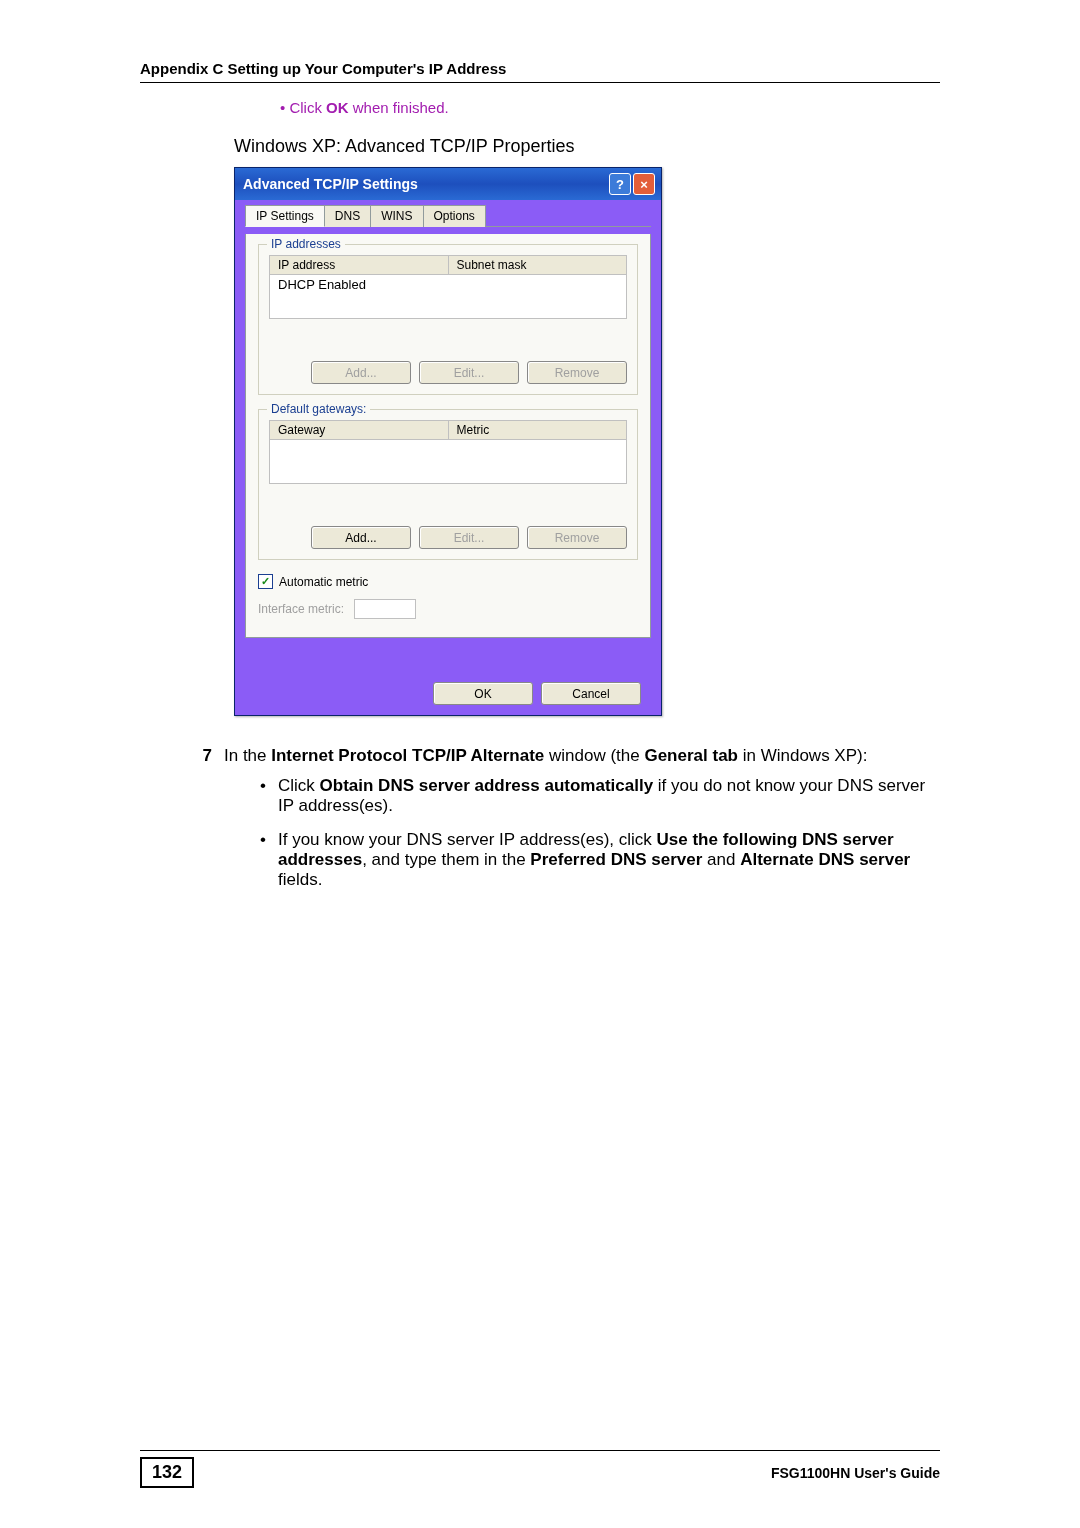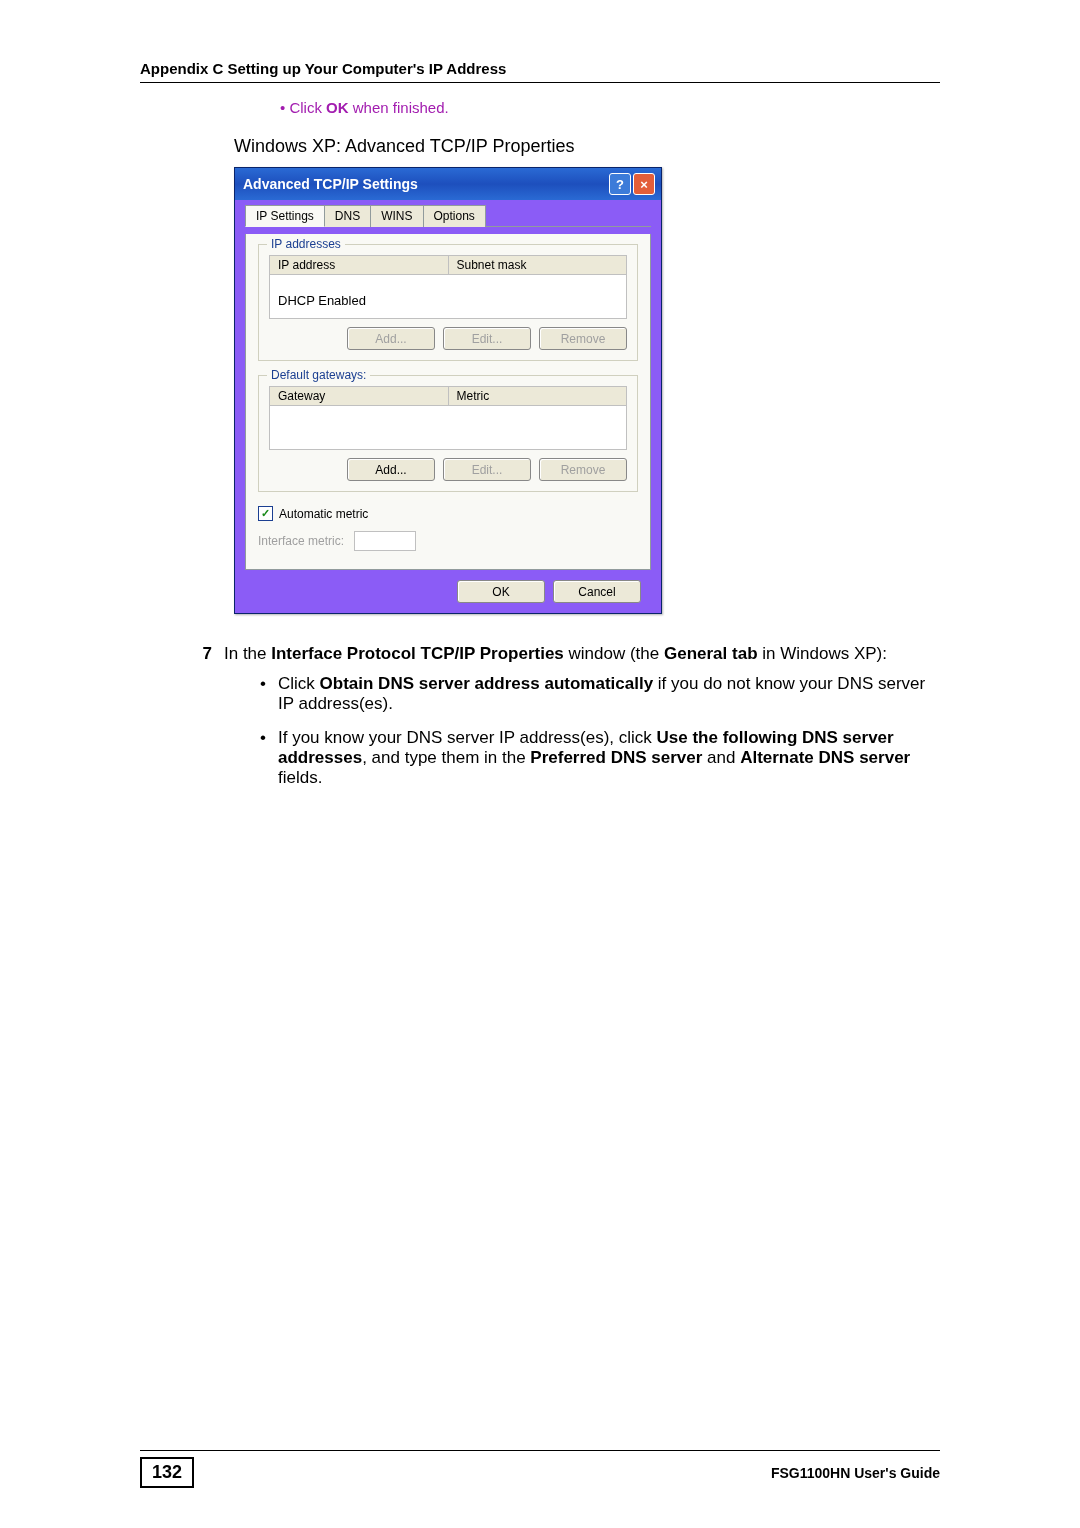--- a/index.html
+++ b/index.html
@@ -129,21 +129,20 @@
     padding: 0 4px;
     font-size: 12px;
     color: #1B3F91;
   }
   .xp-list {
     border: 1px solid #c0c0c0;
     background: #fff;
     height: 62px;
     display: flex;
     flex-direction: column;
-    gap: 16px;
   }
   .xp-list-head {
     display: flex;
     background: #ECE9D8;
     border-bottom: 1px solid #c0c0c0;
   }
   .xp-list-head > div {
     padding: 2px 8px;
     border-right: 1px solid #c0c0c0;
     font-size: 12px;
@@ -154,28 +153,29 @@
     padding: 2px 8px;
     font-size: 13px;
   }
   .xp-btn-row {
     display: flex;
     justify-content: flex-end;
     gap: 8px;
     margin-top: 8px;
   }
   .xp-btn {
-    width: 88px;
+    width: 100px;
     height: 23px;
     border: 1px solid #888;
     background: #ECE9D8;
     font-size: 12px;
     border-radius: 3px;
     cursor: pointer;
     box-shadow: inset 1px 1px 0 #fff;
+    margin-top: 34px;
   }
   .xp-btn.disabled {
     color: #a0a0a0;
     cursor: default;
   }
   .xp-check-row {
     display: flex;
     align-items: center;
     gap: 6px;
     font-size: 12px;
@@ -340,21 +340,21 @@
           <button class="xp-btn">OK</button>
           <button class="xp-btn">Cancel</button>
         </div>
       </div>
     </div>
   </div>
 
   <div class="step-row">
     <div class="step-num">7</div>
     <div>
-      <span>In the </span><b>Interface Protocol TCP/IP Properties</b><span> window (the </span><b>General tab</b><span> in Windows XP):</span>
+      <span>In the </span><b>Internet Protocol TCP/IP Alternate</b><span> window (the </span><b>General tab</b><span> in Windows XP):</span>
     </div>
   </div>
 
   <ul class="sub-list">
     <li>
       <span>Click </span><b>Obtain DNS server address automatically</b><span> if you do not know your DNS server IP address(es).</span>
     </li>
     <li>
       <span>If you know your DNS server IP address(es), click </span><b>Use the following DNS server addresses</b><span>, and type them in the </span><b>Preferred DNS server</b><span> and </span><b>Alternate DNS server</b><span> fields.</span>
     </li>

